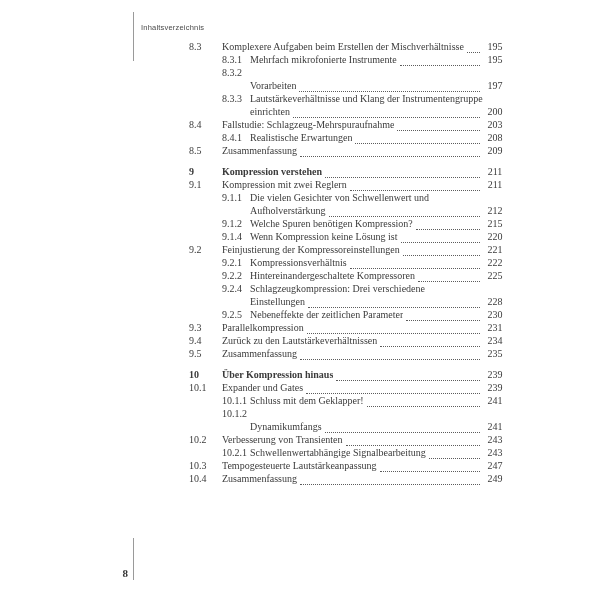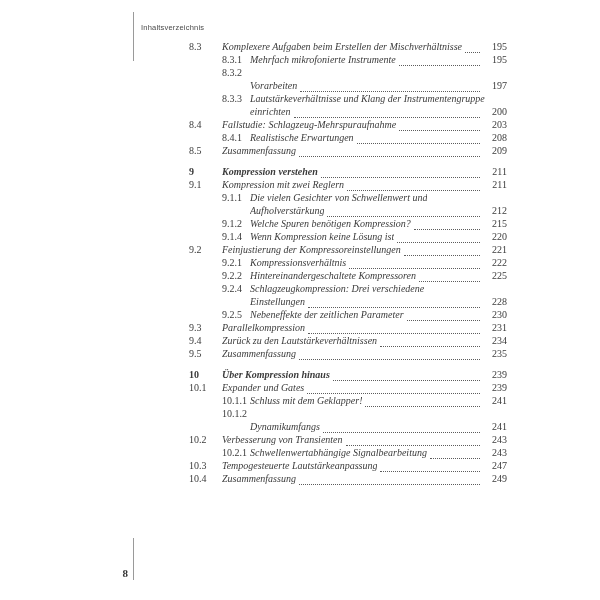--- a/index.html
+++ b/index.html
@@ -52,32 +52,32 @@
     align-items: baseline;
     line-height: 13px;
     font-size: 10px;
     white-space: nowrap;
   }
   .row.gap { margin-top: 8px; }
   .ind  { flex: 0 0 33px; }
   .ind2 { flex: 0 0 61px; }
   .n1   { flex: 0 0 33px; }
   .n2   { flex: 0 0 28px; }
-  .title { flex: 0 1 auto; overflow: hidden; font-style: italic; }
+  .title { flex: 0 1 auto; overflow: hidden; }
   .leader {
     flex: 1 1 auto;
     min-width: 5px;
     border-bottom: 1px dotted #5c5c5c;
     margin: 0 3px;
     align-self: flex-end;
     height: 10px;
   }
   .pg {
     flex: 0 0 24px;
-    text-align: right;
+    text-align: center;
   }
   .row.chapter .n1,
   .row.chapter .title { font-weight: bold; }
 </style>
 </head>
 <body>
 
 <div class="page">
   <div class="rule-top"></div>
   <div class="running-head">Inhaltsverzeichnis</div>

